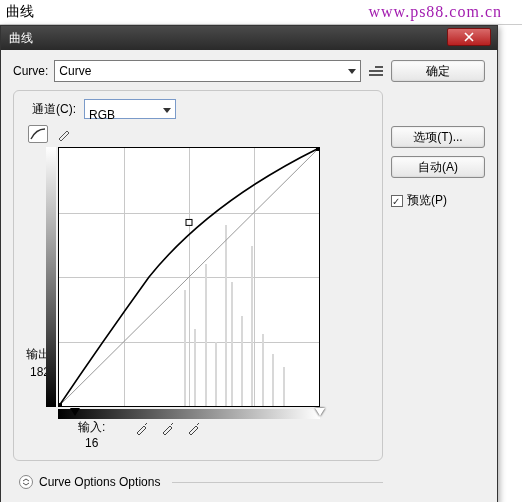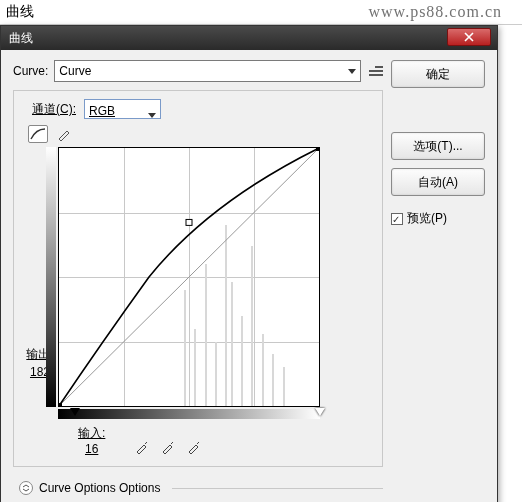--- a/index.html
+++ b/index.html
@@ -1,53 +1,53 @@
 <!DOCTYPE html>
 <html><head>
 <meta charset="utf-8">
 <style>
 *{box-sizing:border-box;margin:0;padding:0;font-family:"Microsoft YaHei",Tahoma,sans-serif;font-size:12px;}
 body{background:#fff;}
 .outer-title{padding:3px 6px;font-size:14px;background:#fff;border-bottom:1px solid #ccc;}
-.watermark{position:absolute;top:3px;right:20px;color:#737373;font-size:16px;letter-spacing:1px;font-family:Georgia,serif;}
+.watermark{position:absolute;top:3px;right:20px;color:#a21caf;font-size:16px;letter-spacing:1px;font-family:Georgia,serif;}
 .dialog{width:498px;position:relative;left:0;top:0;border:1px solid #333;background:#f0f0f0;box-shadow:2px 2px 6px rgba(0,0,0,.3);}
 .titlebar{height:24px;background:linear-gradient(#4a4a4a,#2a2a2a);color:#fff;display:flex;align-items:center;padding:0 4px;position:relative;}
 .titlebar-text{font-size:12px;padding-left:4px;}
 .close-btn{position:absolute;right:6px;top:2px;width:44px;height:18px;background:linear-gradient(#d96a6a,#b82020);border:1px solid #7a1010;border-radius:2px;color:#fff;display:flex;align-items:center;justify-content:center;cursor:pointer;}
 .body{padding:10px 12px 14px 12px;display:flex;}
 .left-col{flex:1;}
 .right-col{width:94px;margin-left:8px;display:flex;flex-direction:column;gap:8px;}
-.btn{height:28px;background:linear-gradient(#fdfdfd,#e6e6e6);border:1px solid #8a8a8a;border-radius:3px;display:flex;align-items:center;justify-content:center;cursor:pointer;box-shadow:0 0 2px rgba(0,0,0,.15) inset;}
+.btn{height:22px;background:linear-gradient(#fdfdfd,#e6e6e6);border:1px solid #8a8a8a;border-radius:3px;display:flex;align-items:center;justify-content:center;cursor:pointer;box-shadow:0 0 2px rgba(0,0,0,.15) inset;}
 .btn.disabled{color:#9a9a9a;border-color:#bcbcbc;cursor:default;}
 .row{display:flex;align-items:center;gap:6px;margin-bottom:8px;}
 .preset-select{flex:1;height:22px;border:1px solid #7a7a7a;background:#fff;padding:0 4px;display:flex;align-items:center;justify-content:space-between;}
 .caret{width:0;height:0;border-left:4px solid transparent;border-right:4px solid transparent;border-top:5px solid #333;}
 .menu-icon{width:16px;display:flex;flex-direction:column;gap:2px;align-items:flex-end;}
 .menu-icon span{display:block;width:14px;height:2px;background:#555;}
 .menu-icon span:first-child{width:8px;}
-.channel-box{border:1px solid #c8c8c8;padding:8px 8px 10px 8px;border-radius:0;text-decoration:underline;}
+.channel-box{border:1px solid #c8c8c8;padding:8px 8px 10px 8px;border-radius:6px;}
 .channel-row{display:flex;align-items:center;gap:8px;margin-bottom:6px;padding-left:10px;}
-.channel-select{width:77px;height:20px;border:1px solid #7a9ac9;background:#fff;padding:0 4px;display:flex;align-items:flex-end;justify-content:space-between;}
+.channel-select{width:92px;height:20px;border:1px solid #7a9ac9;background:#fff;padding:8px 4px;display:flex;align-items:flex-start;justify-content:space-between;}
 .tool-row{display:flex;gap:6px;padding-left:6px;margin-bottom:4px;}
 .tool{width:20px;height:18px;display:flex;align-items:center;justify-content:center;border:1px solid transparent;border-radius:2px;}
 .tool.active{border-color:#888;background:#fff;}
 .curve-area{display:flex;}
 .y-label{width:36px;display:flex;flex-direction:column;justify-content:flex-end;align-items:center;padding-bottom:40px;}
 .y-label .lab{margin-bottom:2px;}
 .grid-wrap{position:relative;}
 .curve-grid{width:262px;height:260px;border:1px solid #000;position:relative;background:#fff;}
 .gline{position:absolute;background:#c8c8c8;}
 .gv{top:0;bottom:0;width:1px;}
 .gh{left:0;right:0;height:1px;}
 .hist{position:absolute;bottom:0;background:#d8d8d8;width:2px;}
 .baseline{position:absolute;left:0;bottom:0;width:100%;height:100%;}
 .black-grad{height:10px;width:262px;background:linear-gradient(90deg,#000,#fff);margin-top:2px;}
 .left-grad{position:absolute;left:-12px;top:0;width:10px;height:260px;background:linear-gradient(#fff,#000);}
 .slider-tri{width:0;height:0;border-left:5px solid transparent;border-right:5px solid transparent;border-top:8px solid #000;position:absolute;}
-.x-row{display:flex;align-items:flex-end;gap:28px;margin-top:6px;padding-left:56px;}
+.x-row{display:flex;align-items:flex-start;gap:28px;padding-left:56px;}
 .x-label{text-align:center;}
 .eyedrop{display:flex;gap:8px;}
 .dropper{width:18px;height:18px;display:flex;align-items:center;justify-content:center;}
 .chk-row{display:flex;align-items:center;gap:4px;}
 .chk{width:12px;height:12px;border:1px solid #666;background:#fff;}
 .chk.checked::after{content:"✓";font-size:10px;position:relative;top:-2px;left:0;color:#333;}
 .disp-opt{margin-top:14px;display:flex;align-items:center;gap:6px;padding-left:6px;}
 .expand{width:14px;height:14px;border:1px solid #888;border-radius:7px;background:#fff;display:flex;align-items:center;justify-content:center;font-size:9px;}
 .opt-line{flex:1;height:1px;background:#c8c8c8;margin-left:6px;}
 .preview-row{display:flex;align-items:center;gap:4px;margin-top:6px;}

